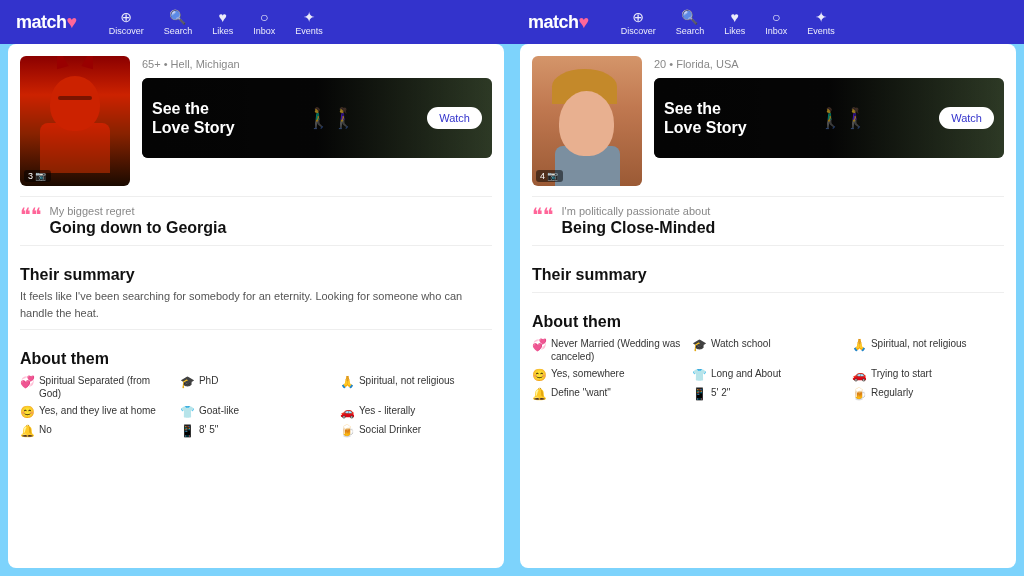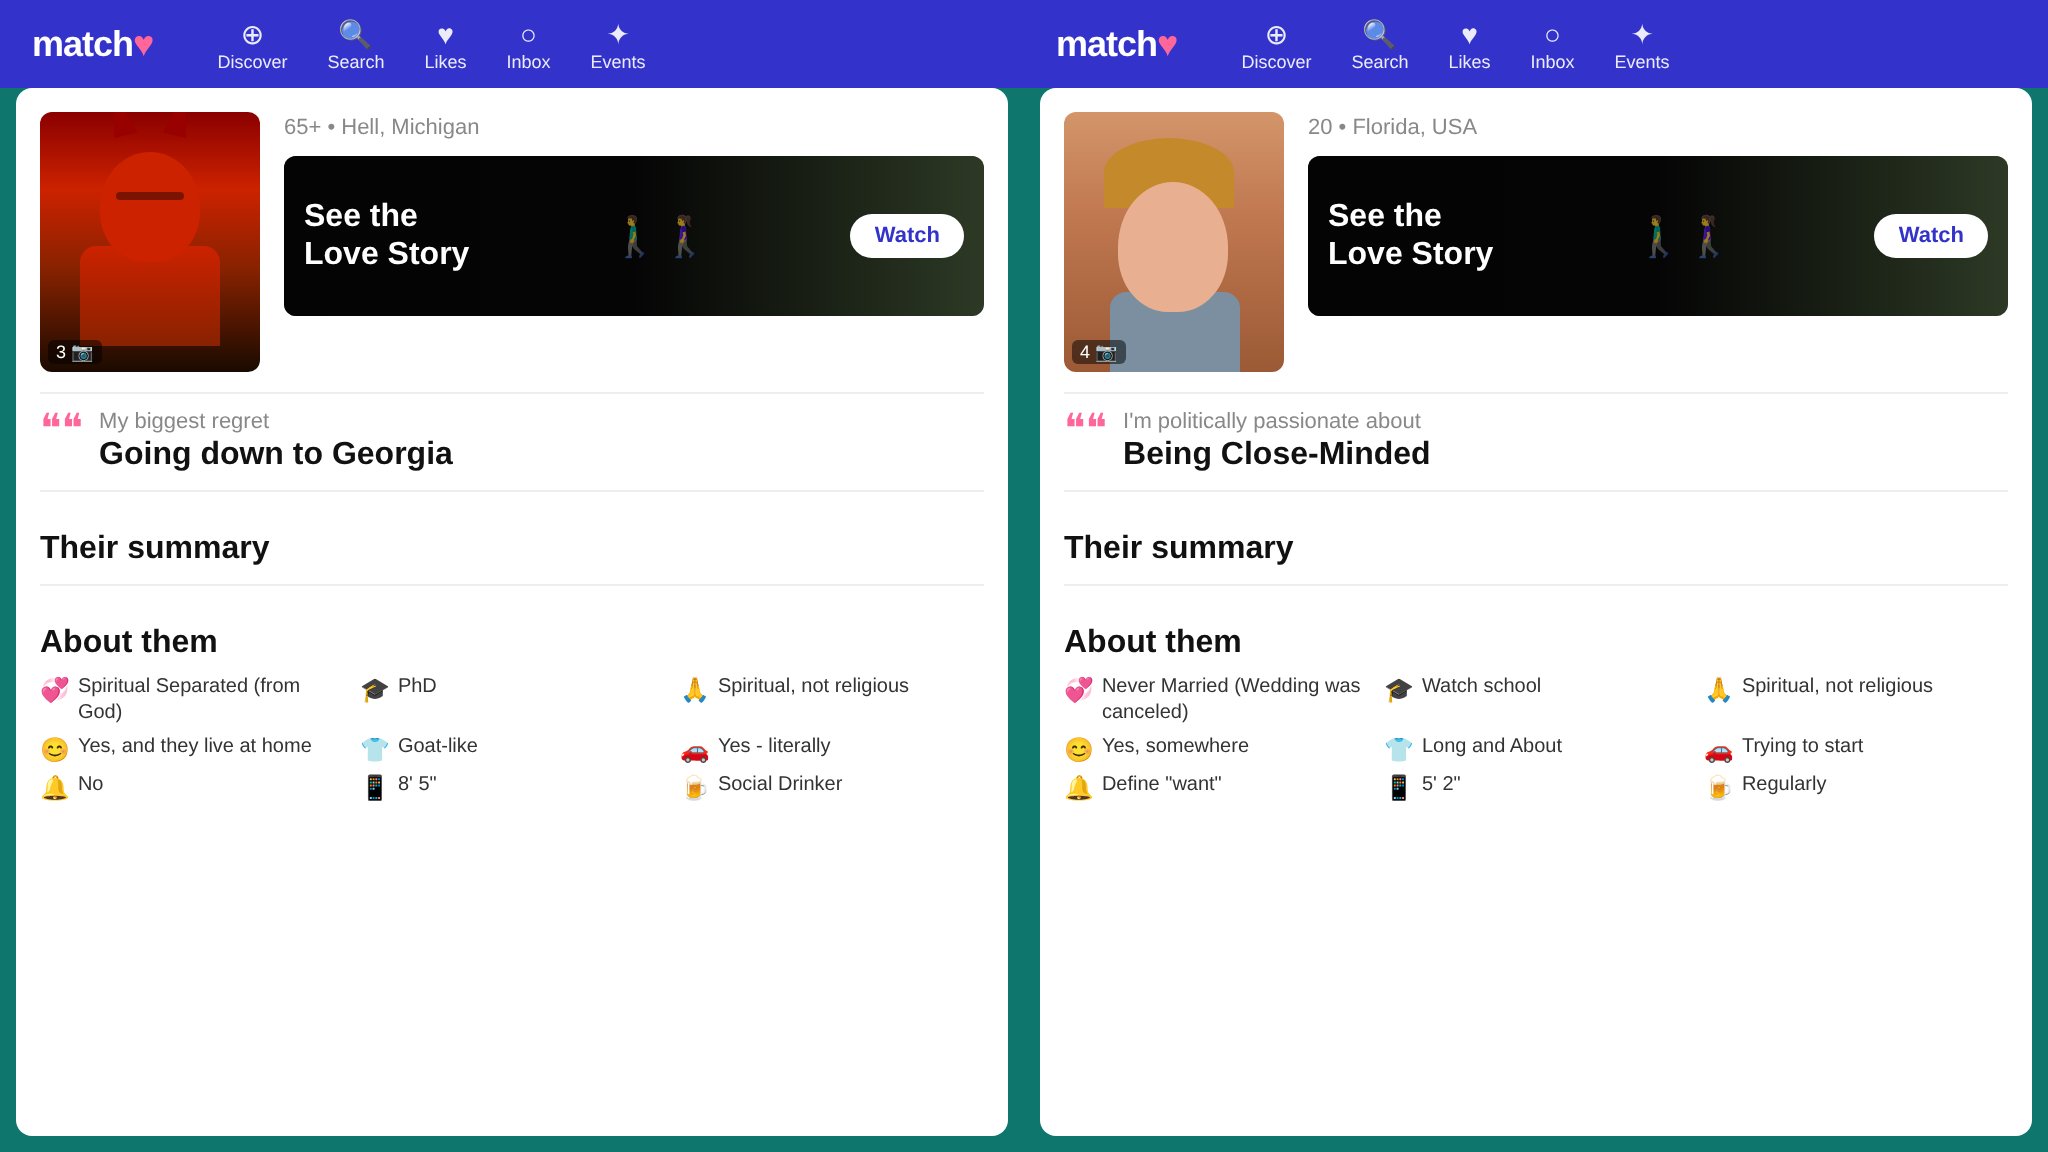--- a/index.html
+++ b/index.html
@@ -16,21 +16,21 @@
 
     .app-wrapper {
       display: flex;
       gap: 0;
       width: 1024px;
       height: 576px;
     }
 
     .panel {
       flex: 1;
-      background: #0f766e;
+      background: #7dd3fc;
       display: flex;
       flex-direction: column;
     }
 
     .nav-bar {
       background: #3333cc;
       display: flex;
       align-items: center;
       padding: 8px 16px;
       gap: 24px;
@@ -165,21 +165,21 @@
       opacity: 0.6;
     }
 
     .watch-btn {
       background: white;
       color: #3333cc;
       border: none;
       border-radius: 14px;
       padding: 5px 12px;
       font-size: 11px;
-      font-weight: 700;
+      font-weight: 400;
       z-index: 1;
       cursor: pointer;
     }
 
     .divider {
       height: 1px;
       background: #eee;
       margin: 8px 0;
     }
 
@@ -378,20 +378,21 @@
         <div class="divider"></div>
         <div class="prompt-section">
           <div class="quote-icon">❝❝</div>
           <div class="prompt-content">
             <div class="prompt-label">My biggest regret</div>
             <div class="prompt-answer">Going down to Georgia</div>
           </div>
         </div>
         <div class="divider"></div>
         <div class="section-title">Their summary</div>
+        <div class="summary-text">It feels like I've been searching for somebody for an eternity.  Looking for someone who can handle the heat.</div>
         <div class="divider"></div>
         <div class="section-title">About them</div>
         <div class="about-grid">
           <div class="about-item">
             <span class="about-icon">💞</span>
             <span class="about-text">Spiritual Separated (from God)</span>
           </div>
           <div class="about-item">
             <span class="about-icon">🎓</span>
             <span class="about-text">PhD</span>

